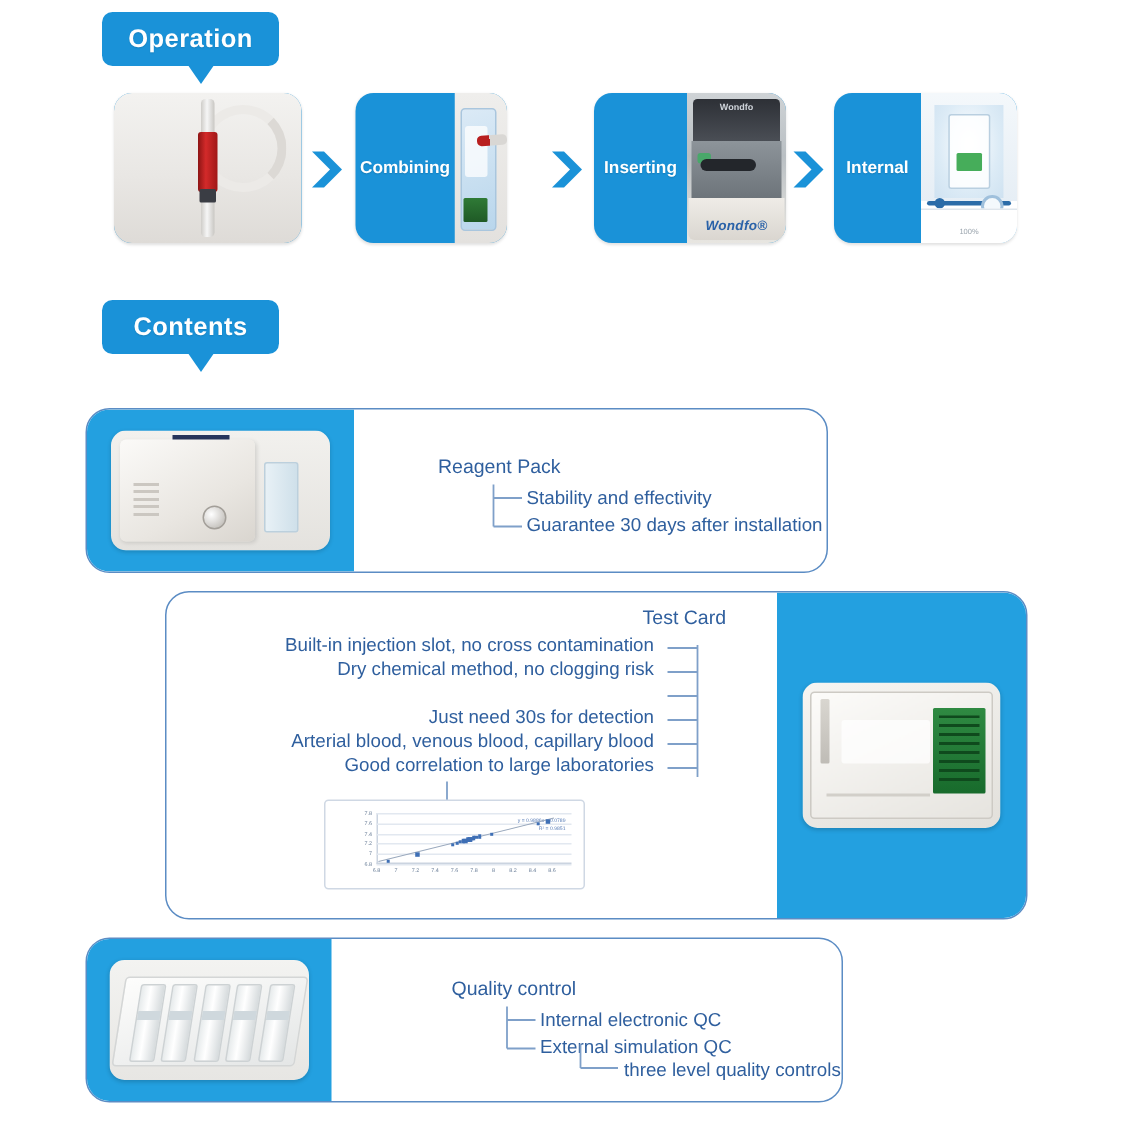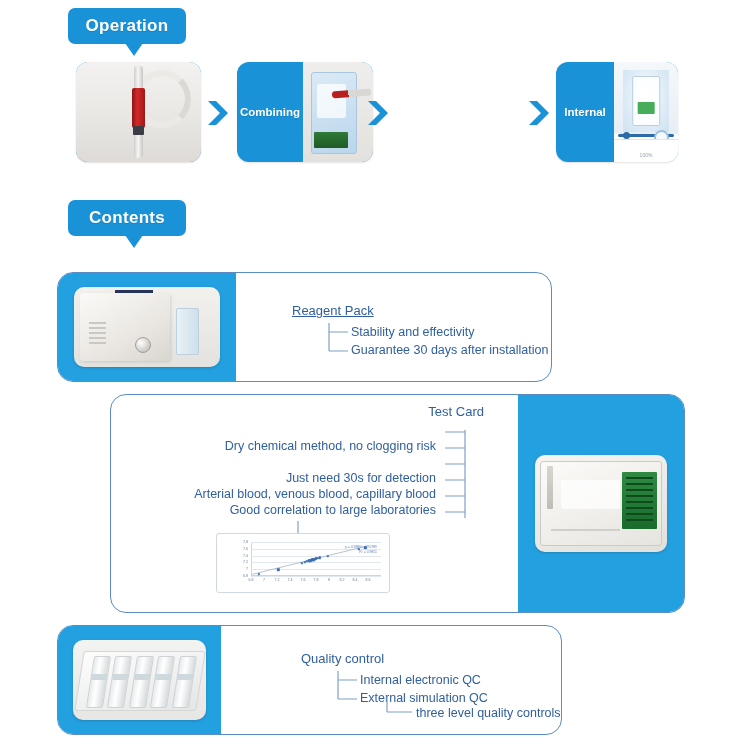--- a/index.html
+++ b/index.html
@@ -232,37 +232,51 @@
         <div class="syr-tip"></div>
       </div>
     </div>
   </div>
   <div class="chev" style="left:206px;">
     <svg width="26" height="26" viewBox="0 0 26 26">
         <path d="M2 1 L14 13 L2 25 L10 25 L22 13 L10 1 Z" fill="#1a92d8"></path>
       </svg>
   </div>
 
-  <div class="step" style="left:237px;width:136px;text-align:center;">
+  <div class="step" style="left:237px;width:101px;text-align:center;">
     <div class="label" style="width:66px;">Combining</div>
     <div class="photo">
       <div class="ph ph-comb">
         <div class="comb-card"></div>
         <div class="comb-slot"></div>
         <div class="comb-green"></div>
         <div class="comb-syr"></div>
       </div>
     </div>
   </div>
   <div class="chev" style="left:366px;">
     <svg width="26" height="26" viewBox="0 0 26 26">
         <path d="M2 1 L14 13 L2 25 L10 25 L22 13 L10 1 Z" fill="#1a92d8"></path>
       </svg>
   </div>
 
+  <div class="step" style="left:396px;width:128px;">
+    <div class="label" style="width:62px;">Inserting</div>
+    <div class="photo">
+      <div class="ph ph-mach">
+        <div class="mach-top"></div>
+        <div class="mach-logo">Wondfo</div>
+        <div class="mach-body"></div>
+        <div class="mach-green"></div>
+        <div class="mach-slot"></div>
+        <div class="mach-base"></div>
+        <div class="mach-brand">Wondfo®</div>
+      </div>
+    </div>
+  </div>
   <div class="chev" style="left:527px;">
     <svg width="26" height="26" viewBox="0 0 26 26">
         <path d="M2 1 L14 13 L2 25 L10 25 L22 13 L10 1 Z" fill="#1a92d8"></path>
       </svg>
   </div>
 
   <div class="step" style="left:556px;width:122px;">
     <div class="label" style="width:58px;">Internal</div>
     <div class="photo">
       <div class="ph ph-wait">
@@ -292,21 +306,21 @@
         <div class="rg-dark"></div>
         <div class="rg-box"></div>
         <div class="rg-vent"></div>
         <div class="rg-knob"></div>
         <div class="rg-tube"></div>
       </div>
     </div>
   </div>
 
   <div class="card-body" style="left:178px;right:0;">
-    <div class="txt head" style="left:56px;top:30px;text-decoration:underline;">Reagent Pack</div>
+    <div class="txt head" style="left:56px;top:30px;">Reagent Pack</div>
 
     <div class="bracket" style="left:92px;top:48px;">
       <svg width="22" height="32" viewBox="0 0 22 32">
         <path d="M1 2 L1 30 M1 11 L20 11 M1 30 L20 30" fill="none" stroke="#7fa0c9" stroke-width="1.2"></path>
       </svg>
     </div>
 
     <div class="txt" style="left:115px;top:52px;">Stability and effectivity</div>
     <div class="txt" style="left:115px;top:70px;">Guarantee 30 days after installation</div>
   </div>
@@ -335,20 +349,21 @@
         <path d="M23 4 L23 92
                  M3 6 L23 6
                  M3 22 L23 22
                  M3 38 L23 38
                  M3 54 L23 54
                  M3 70 L23 70
                  M3 86 L23 86" fill="none" stroke="#7fa0c9" stroke-width="1.2"></path>
       </svg>
     </div>
 
+    <div class="txt right" style="right:82px;top:28px;">Built-in injection slot, no cross contamination</div>
     <div class="txt right" style="right:82px;top:44px;margin-left:44px;">Dry chemical method, no clogging risk</div>
     <div class="txt right" style="right:82px;top:76px;">Just need 30s for  detection</div>
     <div class="txt right" style="right:82px;top:92px;text-align:center;">Arterial blood, venous blood, capillary blood</div>
     <div class="txt right" style="right:82px;top:108px;">Good correlation to large laboratories</div>
 
     <div class="bracket" style="left:185px;top:126px;">
       <svg width="4" height="14" viewBox="0 0 4 14">
         <path d="M2 0 L2 14" fill="none" stroke="#7fa0c9" stroke-width="1.2"></path>
       </svg>
     </div>

